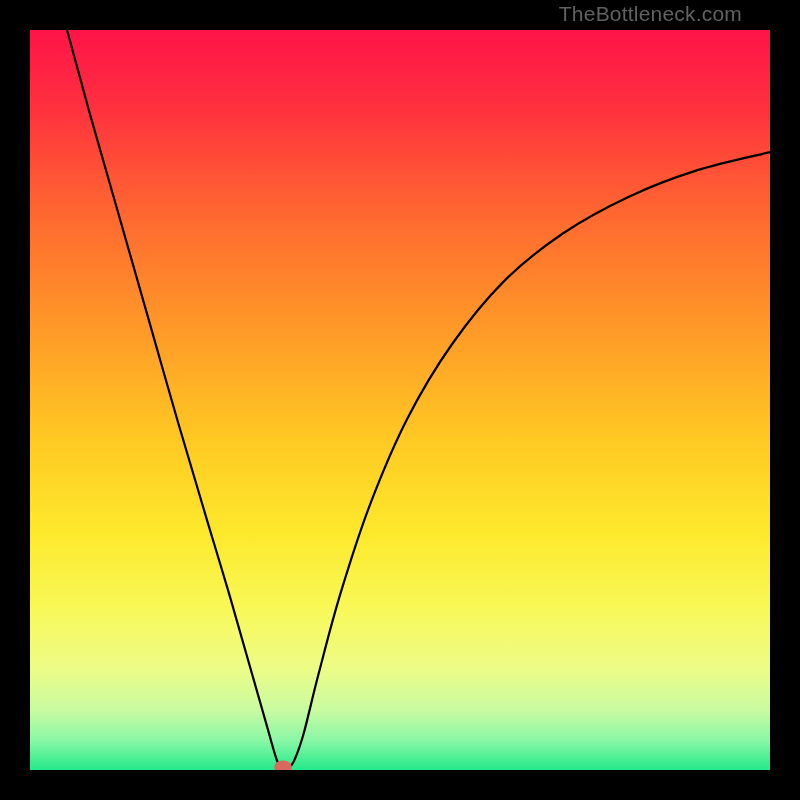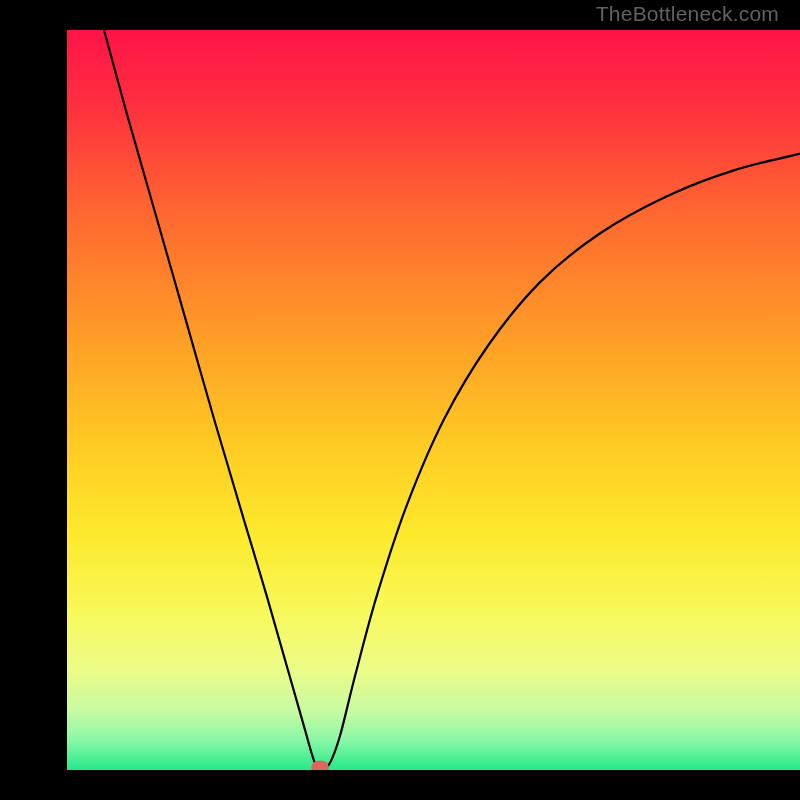--- a/index.html
+++ b/index.html
@@ -11,21 +11,20 @@
     font-family: Arial, Helvetica, sans-serif;
     overflow: hidden;
   }
   .frame {
     position: absolute;
     left: 0;
     top: 0;
     width: 752px;
     height: 800px;
     background: #000;
-    margin-left: 37px;
   }
   .plot {
     position: absolute;
     left: 30px;
     top: 30px;
     width: 740px;
     height: 740px;
   }
   .watermark {
     position: absolute;

